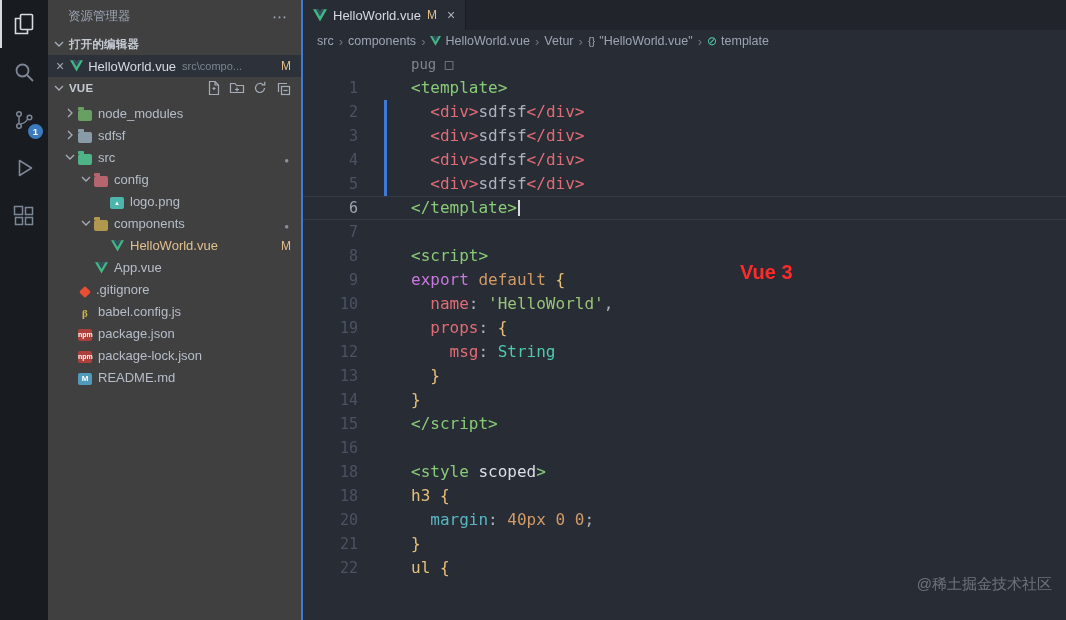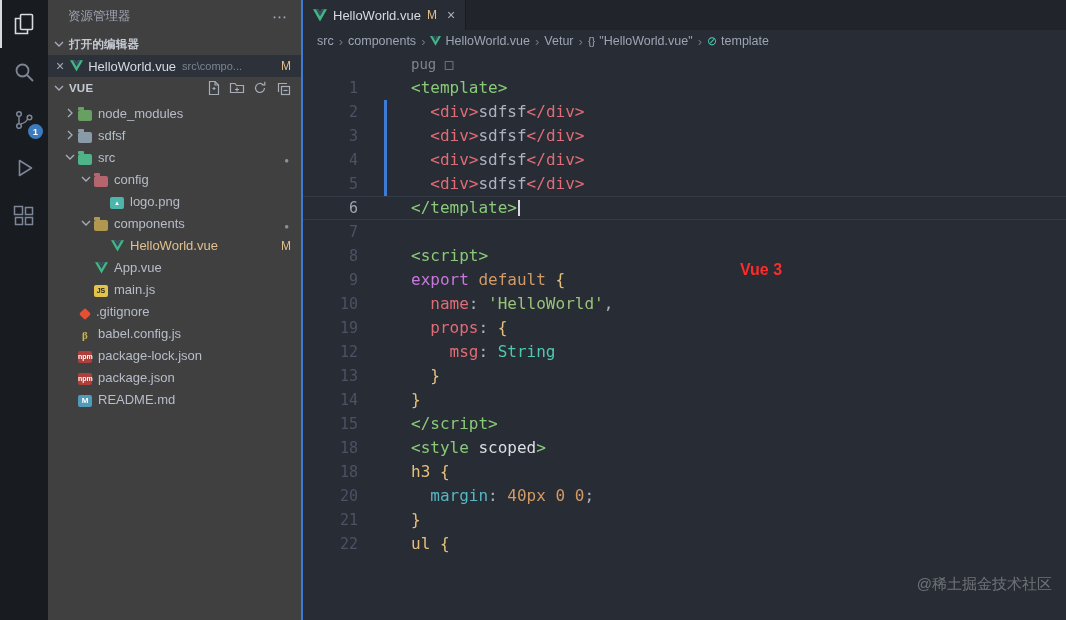--- a/index.html
+++ b/index.html
@@ -59,21 +59,21 @@
   .bc-sym{color:#4ec9b0;font-size:12px}
 
   .code{position:relative;font-family:"DejaVu Sans Mono",monospace;font-size:16px;color:#abb2bf}
   .crow{height:24px;line-height:24px;position:relative;padding-left:108px;white-space:pre}
   .crow.cur{border-top:1px solid #343b47;border-bottom:1px solid #343b47;box-sizing:border-box;line-height:22px}
   .ln{position:absolute;left:0;width:55px;text-align:right;color:#4b5263;font-size:15px}
   .crow.cur .ln{color:#9da5b4}
   .guide{position:absolute;left:81px;top:0;bottom:0;width:3px;background:#3e7bd6}
   .lens{color:#7d8590;font-size:14px}
   .caret{display:inline-block;width:2px;height:16px;background:#d7dae0;vertical-align:-3px;margin-left:1px}
-  .annotation{position:absolute;left:437px;top:261px;font-size:16px;font-weight:600}
+  .annotation{position:absolute;left:437px;top:261px;font-size:20px;font-weight:600}
   .watermark{position:absolute;right:14px;bottom:26px;font-size:15px;color:rgba(220,224,230,.38)}
 </style>
 </head>
 <body>
 
 <div class="app">
 
   <div class="activity-bar" id="activityBar">
       <div class="ab-item active">
         <svg width="24" height="24" viewBox="0 0 24 24" fill="none" stroke="currentColor" stroke-width="1.6">
@@ -240,44 +240,39 @@
           <span class="badge-m">M</span>
         </div>
         <div class="tree-row" style="padding-left: 30px;">
           <span class="twistie"></span>
           <span class="fi" style="height:13px"><svg width="13" height="12" viewBox="0 0 20 18">
               <path d="M12.4 0L10 4.2 7.6 0H0l10 17.5L20 0z" fill="#41b883"></path>
               <path d="M12.4 0L10 4.2 7.6 0H4l6 10.5L16 0z" fill="#35495e"></path>
             </svg></span>
           <span class="tree-label ">App.vue</span>
         </div>
-        <div class="tree-row" style="padding-left: 30px;">
-          <span class="twistie"></span>
-          <span class="fi js">JS</span>
-          <span class="tree-label ">main.js</span>
-        </div>
         <div class="tree-row" style="padding-left: 14px;">
           <span class="twistie"></span>
           <span class="fi git"></span>
           <span class="tree-label ">.gitignore</span>
         </div>
         <div class="tree-row" style="padding-left: 14px;">
           <span class="twistie"></span>
           <span class="fi babel">β</span>
           <span class="tree-label ">babel.config.js</span>
         </div>
         <div class="tree-row" style="padding-left: 14px;">
           <span class="twistie"></span>
           <span class="fi npm">npm</span>
+          <span class="tree-label ">package.json</span>
+        </div>
+        <div class="tree-row" style="padding-left: 14px;">
+          <span class="twistie"></span>
+          <span class="fi npm">npm</span>
           <span class="tree-label ">package-lock.json</span>
-        </div>
-        <div class="tree-row" style="padding-left: 14px;">
-          <span class="twistie"></span>
-          <span class="fi npm">npm</span>
-          <span class="tree-label ">package.json</span>
         </div>
         <div class="tree-row" style="padding-left: 14px;">
           <span class="twistie"></span>
           <span class="fi md">M</span>
           <span class="tree-label ">README.md</span>
         </div>
       </div>
   </div>
 
   <div class="sash"></div>
@@ -339,20 +334,21 @@
         <div class="crow cur"><span class="ln">6</span><span class="ctext"><span style="color:#89ca78">&lt;/template&gt;</span><span class="caret"></span></span></div>
         <div class="crow"><span class="ln">7</span><span class="ctext"></span></div>
         <div class="crow"><span class="ln">8</span><span class="ctext"><span style="color:#89ca78">&lt;script&gt;</span></span></div>
         <div class="crow"><span class="ln">9</span><span class="ctext"><span style="color:#c678dd">export</span><span style="color:#abb2bf"> </span><span style="color:#d19a66">default</span><span style="color:#abb2bf"> </span><span style="color:#e5c07b">{</span></span></div>
         <div class="crow"><span class="ln">10</span><span class="ctext"><span style="color:#abb2bf">  </span><span style="color:#e06c75">name</span><span style="color:#abb2bf">: </span><span style="color:#98c379">'HelloWorld'</span><span style="color:#abb2bf">,</span></span></div>
         <div class="crow"><span class="ln">19</span><span class="ctext"><span style="color:#abb2bf">  </span><span style="color:#e06c75">props</span><span style="color:#abb2bf">: </span><span style="color:#e5c07b">{</span></span></div>
         <div class="crow"><span class="ln">12</span><span class="ctext"><span style="color:#abb2bf">    </span><span style="color:#e06c75">msg</span><span style="color:#abb2bf">: </span><span style="color:#4ec9b0">String</span></span></div>
         <div class="crow"><span class="ln">13</span><span class="ctext"><span style="color:#abb2bf">  </span><span style="color:#e5c07b">}</span></span></div>
         <div class="crow"><span class="ln">14</span><span class="ctext"><span style="color:#e5c07b">}</span></span></div>
         <div class="crow"><span class="ln">15</span><span class="ctext"><span style="color:#89ca78">&lt;/script&gt;</span></span></div>
+        <div class="crow"><span class="ln">16</span><span class="ctext"></span></div>
         <div class="crow"><span class="ln">18</span><span class="ctext"><span style="color:#89ca78">&lt;style </span><span style="color:#dcdfe4">scoped</span><span style="color:#89ca78">&gt;</span></span></div>
         <div class="crow"><span class="ln">18</span><span class="ctext"><span style="color:#e5c07b">h3</span><span style="color:#abb2bf"> </span><span style="color:#e5c07b">{</span></span></div>
         <div class="crow"><span class="ln">20</span><span class="ctext"><span style="color:#abb2bf">  </span><span style="color:#56b6c2">margin</span><span style="color:#abb2bf">: </span><span style="color:#d19a66">40px 0 0</span><span style="color:#abb2bf">;</span></span></div>
         <div class="crow"><span class="ln">21</span><span class="ctext"><span style="color:#e5c07b">}</span></span></div>
         <div class="crow"><span class="ln">22</span><span class="ctext"><span style="color:#e5c07b">ul</span><span style="color:#abb2bf"> </span><span style="color:#e5c07b">{</span></span></div>
       </div>
     <div class="annotation" style="color: rgb(255, 43, 43);">Vue 3</div>
     <div class="watermark">@稀土掘金技术社区</div>
   </div>
 </div>

